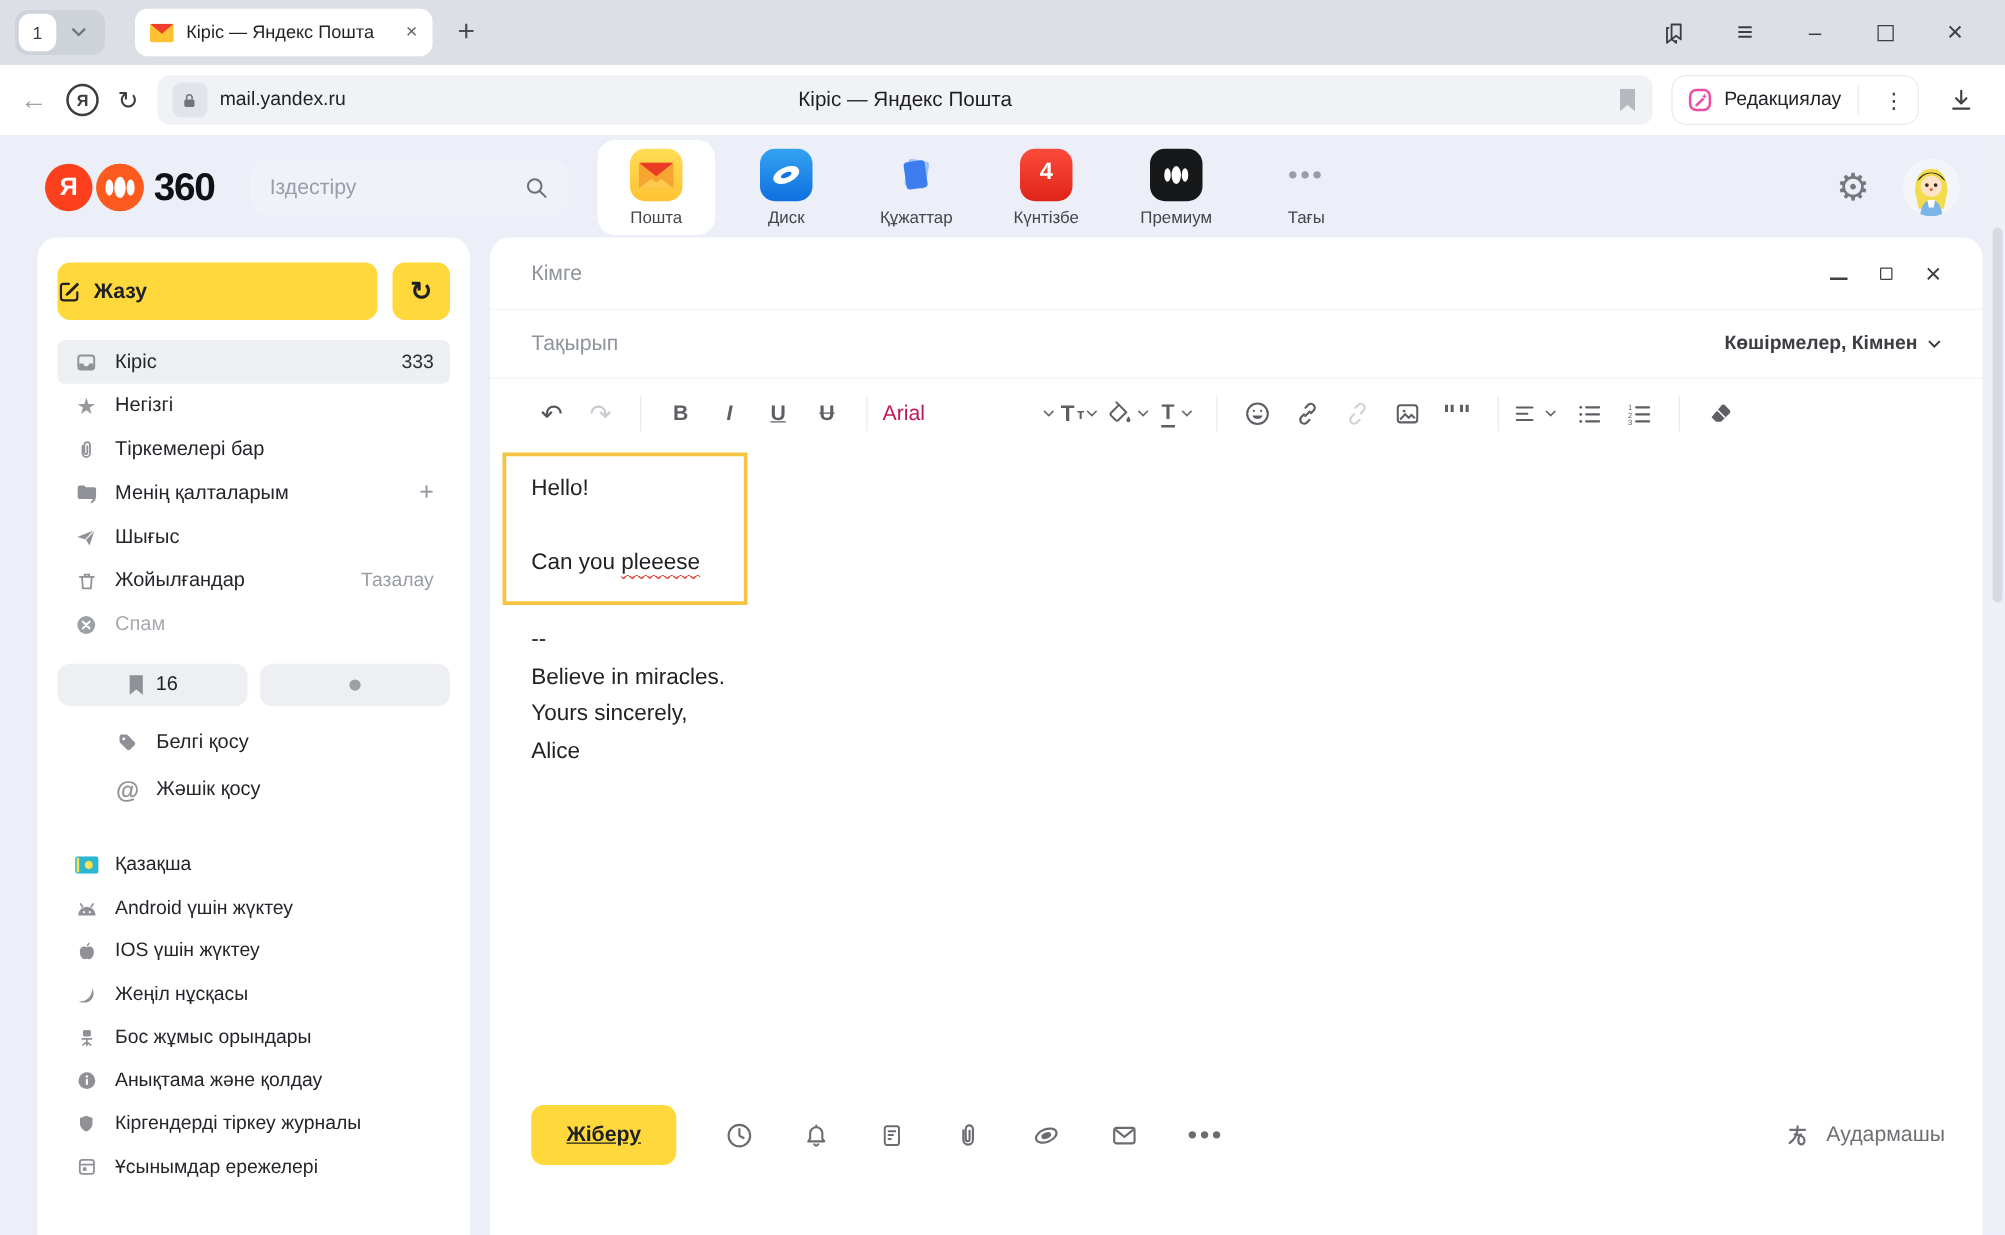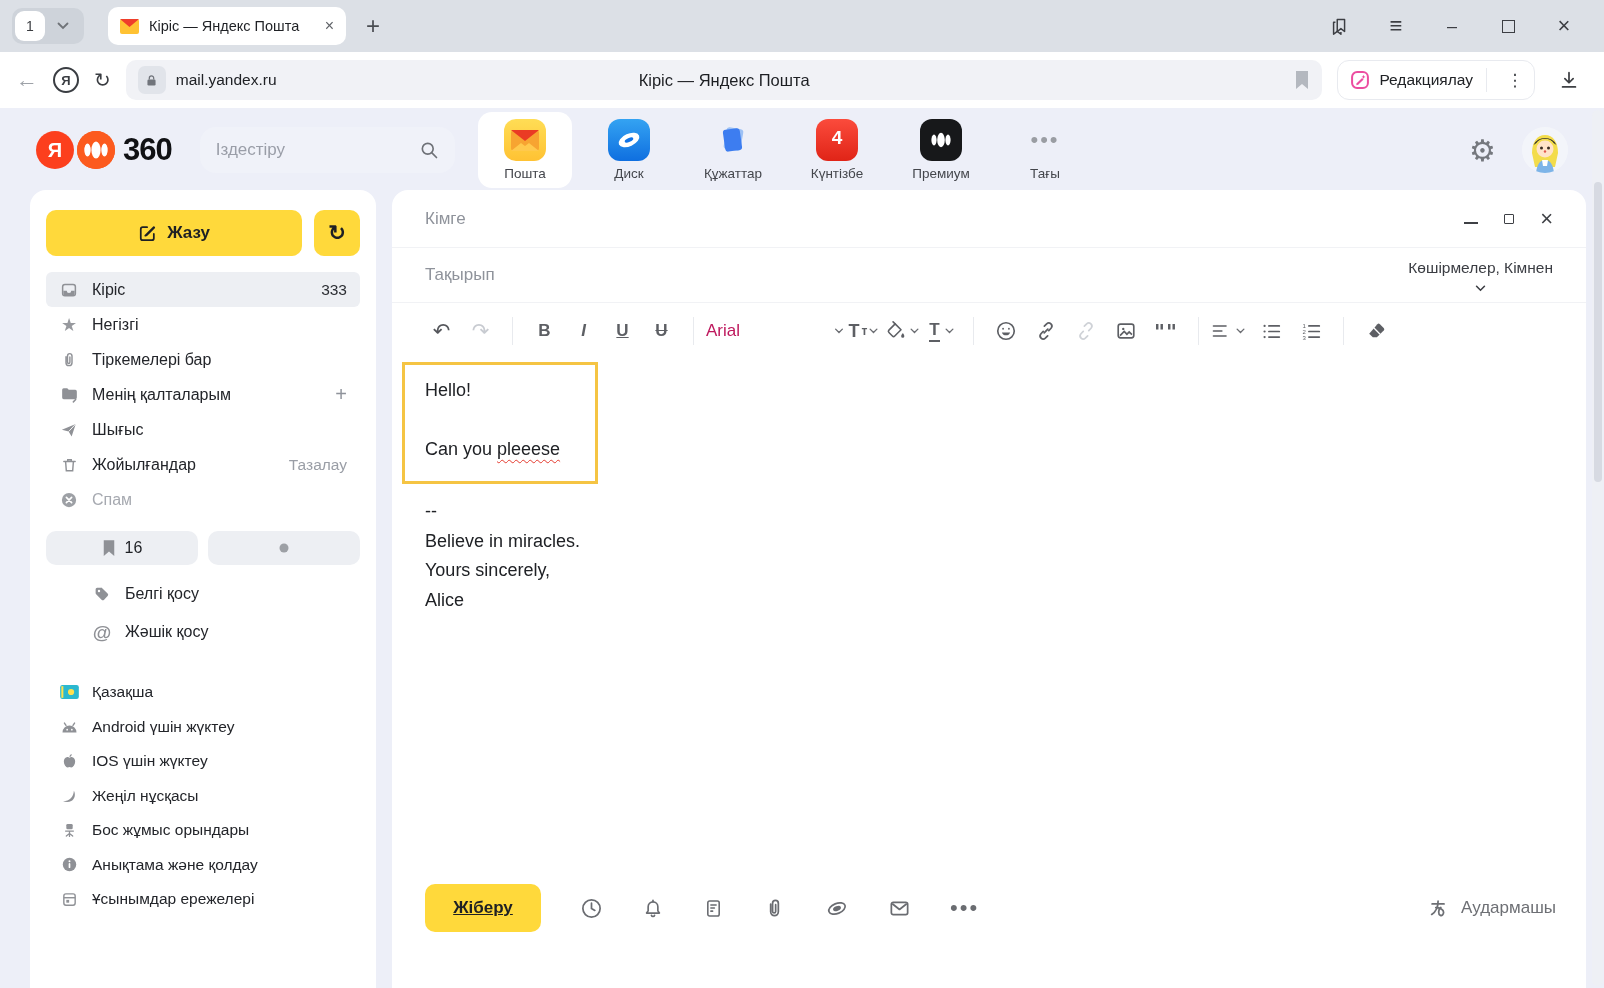--- a/index.html
+++ b/index.html
@@ -54,21 +54,21 @@
   .appic.prem { background:#17181a; }
   .cal4 { color:#fff; font-weight:700; font-size:19px; line-height:1; margin-top:-6px; }
   .moredots { font-size:22px; color:#9a9da3; height:42px; display:grid; place-items:center; letter-spacing:2px; }
   .hdr-right { margin-left:auto; display:flex; align-items:center; gap:26px; }
   .gear { font-size:30px; color:#75787e; }
   .avatar { width:46px; height:46px; border-radius:50%; overflow:hidden; background:#f3f5fa; }
 
   
   .sidebar { position:absolute; left:30px; top:190px; width:346px; bottom:0; background:#fff; border-radius:16px 16px 0 0; padding:20px 16px 0; }
   .composebar { display:flex; gap:12px; }
-  .composebtn { flex:1; height:46px; background:#ffd93b; border-radius:10px; display:flex; align-items:center; justify-content:center; gap:10px; font-size:17px; font-weight:700; color:#1e2024; }
+  .composebtn { flex:1; height:46px; background:#ffd93b; border-radius:10px; display:flex; align-items:center; gap:10px; font-size:17px; font-weight:700; color:#1e2024; }
   .refreshbtn { width:46px; height:46px; background:#ffd93b; border-radius:10px; display:grid; place-items:center; font-size:21px; font-weight:700; color:#1e2024; }
   .folders { margin-top:16px; }
   .frow { height:35px; display:flex; align-items:center; gap:13px; padding:0 13px; border-radius:6px; font-size:16px; color:#23252a; }
   .frow.active { background:#edeff3; }
   .frow .fic { width:20px; display:grid; place-items:center; }
   .frow .lbl { flex:1; white-space:nowrap; }
   .frow .count { font-size:15.5px; color:#2b2d32; }
   .frow .action { font-size:15.5px; color:#9a9ea6; }
   .frow .plus { font-size:20px; color:#8f939b; font-weight:400; }
   .frow.muted .lbl { color:#a6a9b0; }
@@ -82,21 +82,21 @@
 
   
   .panel { position:absolute; left:392px; top:190px; width:1194px; bottom:0; background:#fff; border-radius:16px 16px 0 0; }
   .c-to { height:58px; display:flex; align-items:center; padding:0 33px; border-bottom:1px solid #f1f2f5; }
   .ph { font-size:17px; color:#8f939b; }
   .wctl { margin-left:auto; display:flex; align-items:center; gap:26px; color:#3e4045; }
   .wmin { width:14px; border-bottom:2px solid #3e4045; height:2px; margin-top:8px; }
   .wexp { width:10px; height:10px; border:1.8px solid #3e4045; border-radius:1px; }
   .wclose { font-size:22px; line-height:1; color:#3e4045; }
   .c-subj { height:55px; display:flex; align-items:center; padding:0 33px; border-bottom:1px solid #f1f2f5; }
-  .ccfrom { margin-left:auto; font-size:15.5px; font-weight:400; color:#3b3d43; display:flex; align-items:center; gap:8px;flex-direction:column; }
+  .ccfrom { margin-left:auto; font-size:15.5px; font-weight:700; color:#3b3d43; display:flex; align-items:center; gap:8px; }
   .c-toolbar { height:56px; display:flex; align-items:center; padding:0 30px; color:#67696e; }
   .tbtn { min-width:39px; display:flex; justify-content:center; align-items:center; font-size:17px; font-weight:700; color:#5d5f64; }
   .tsep { width:1px; height:28px; background:#e8eaee; margin:0 12px; }
   .undo { font-size:21px; font-weight:400; color:#55575c; }
   .redo { font-size:21px; font-weight:400; color:#c8cbd1; }
   .u-ул { text-decoration:underline; }
   .u-str { text-decoration:line-through; }
   .fontsel { display:flex; align-items:center; width:138px; font-weight:400; font-size:17px; color:#be185d; }
   .fontsel .chevwrap { margin-left:auto; }
   .tt-big { font-size:18px; font-weight:700; } .tt-sm { font-size:12px; font-weight:700; }
@@ -454,20 +454,28 @@
         <svg width="17" height="17" viewBox="0 0 24 24">
             <circle cx="12" cy="12" r="9.5" fill="#8f9196"></circle>
             <rect x="10.8" y="10" width="2.4" height="7" rx="1.2" fill="#fff"></rect>
             <circle cx="12" cy="7.3" r="1.4" fill="#fff"></circle>
           </svg>
       </span>
       <span class="lbl">Анықтама және қолдау</span>
     </div>
     <div class="frow">
       <span class="fic">
+        <svg width="16" height="18" viewBox="0 0 24 24">
+            <path d="M12 2.5 19.5 5v6c0 5.2-3.1 8.5-7.5 10.2C7.6 19.5 4.5 16.2 4.5 11V5z" fill="#8f9196"></path>
+          </svg>
+      </span>
+      <span class="lbl">Кіргендерді тіркеу журналы</span>
+    </div>
+    <div class="frow">
+      <span class="fic">
         <svg width="17" height="17" viewBox="0 0 24 24" fill="none" stroke="#8f9196" stroke-width="2">
             <rect x="4" y="4" width="16" height="16" rx="3"></rect>
             <path d="M4 9.5h16"></path>
             <rect x="7.5" y="12.5" width="4" height="4" fill="#8f9196" stroke="none"></rect>
           </svg>
       </span>
       <span class="lbl">Ұсынымдар ережелері</span>
     </div>
   </div>
 </div>

